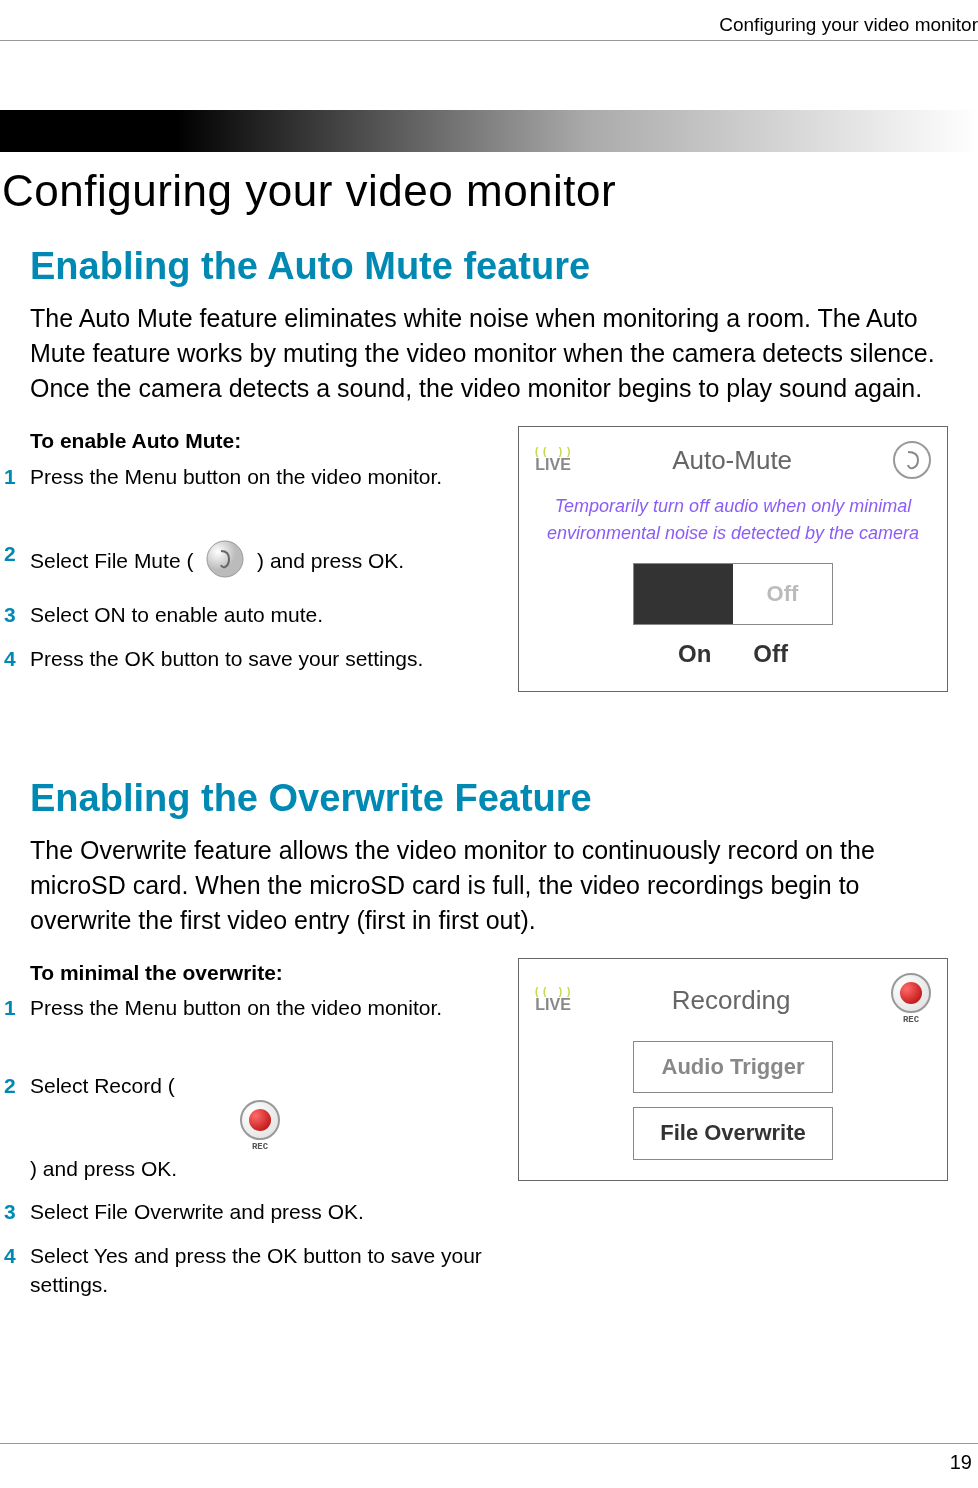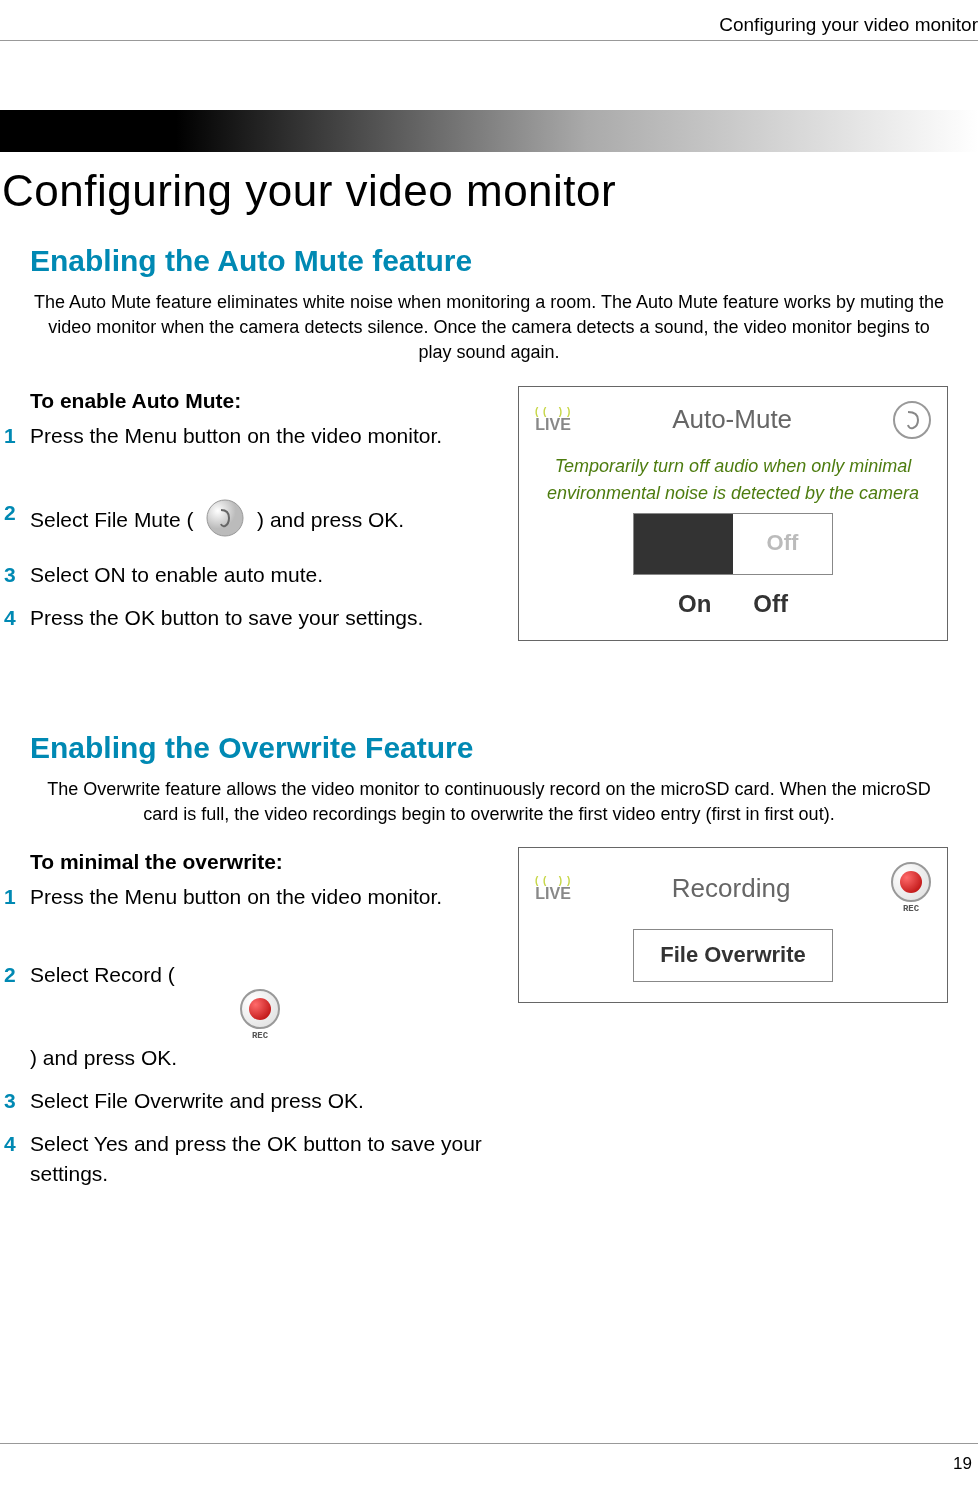--- a/index.html
+++ b/index.html
@@ -44,28 +44,27 @@
     letter-spacing: 0.5px;
   }
   .content {
     position: absolute;
     left: 30px;
     top: 240px;
     width: 918px;
   }
   .section-title {
     color: #0089b3;
-    font-size: 30px;
+    font-size: 38px;
     font-weight: 700;
     margin-bottom: 8px;
   }
   .section-desc {
     margin-bottom: 20px;
-    font-size: 18px;
-    text-align: center;
+    font-size: 25px;
   }
   .sub-heading {
     font-weight: 700;
     margin-bottom: 6px;
     font-size: 21px;
   }
   .two-col {
     display: flex;
     gap: 28px;
   }
@@ -126,26 +125,26 @@
     font-weight: 400;
     color: #666;
     flex: 1;
     text-align: center;
   }
   .ear-icon-outer {
     width: 38px; height: 38px; border: 2px solid #999; border-radius: 50%;
     display: flex; align-items: center; justify-content: center; color: #999;
   }
   .fig-desc {
-    color: #4d7c0f;
+    color: #8b5cf6;
     font-style: italic;
     text-align: center;
     font-size: 18px;
     line-height: 1.5;
-    margin-bottom: 6px;
+    margin-bottom: 16px;
   }
   .toggle-frame {
     width: 200px;
     height: 62px;
     border: 1px solid #888;
     margin: 0 auto 12px auto;
     display: flex;
   }
   .toggle-half {
     flex: 1;
@@ -200,21 +199,21 @@
   .footer-rule {
     position: absolute;
     bottom: 44px;
     left: 0; right: 0;
     border-top: 1px solid #999;
   }
   .page-num {
     position: absolute;
     bottom: 12px;
     right: 6px;
-    font-size: 17px;
+    font-size: 20px;
   }
 </style>
 </head>
 <body>
 
 <div class="header-right">Configuring your video monitor</div>
 <div class="header-rule"></div>
 
 <div class="banner"></div>
 
@@ -351,20 +350,21 @@
             </div>
             <div class="fig-title">Recording</div>
             <div class="rec-icon-stack">
               <span class="rec-icon-outer">
                   <span class="rec-dot"></span>
                 </span>
               <span class="rec-label">REC</span>
             </div>
           </div>
           <div class="menu-box-wrap">
+            <div class="menu-box">Audio Trigger</div>
             <div class="menu-box active">File Overwrite</div>
           </div>
         </div>
       </div>
     </div>
   </div>
 
 </div>
 
 <div class="footer-rule"></div>

